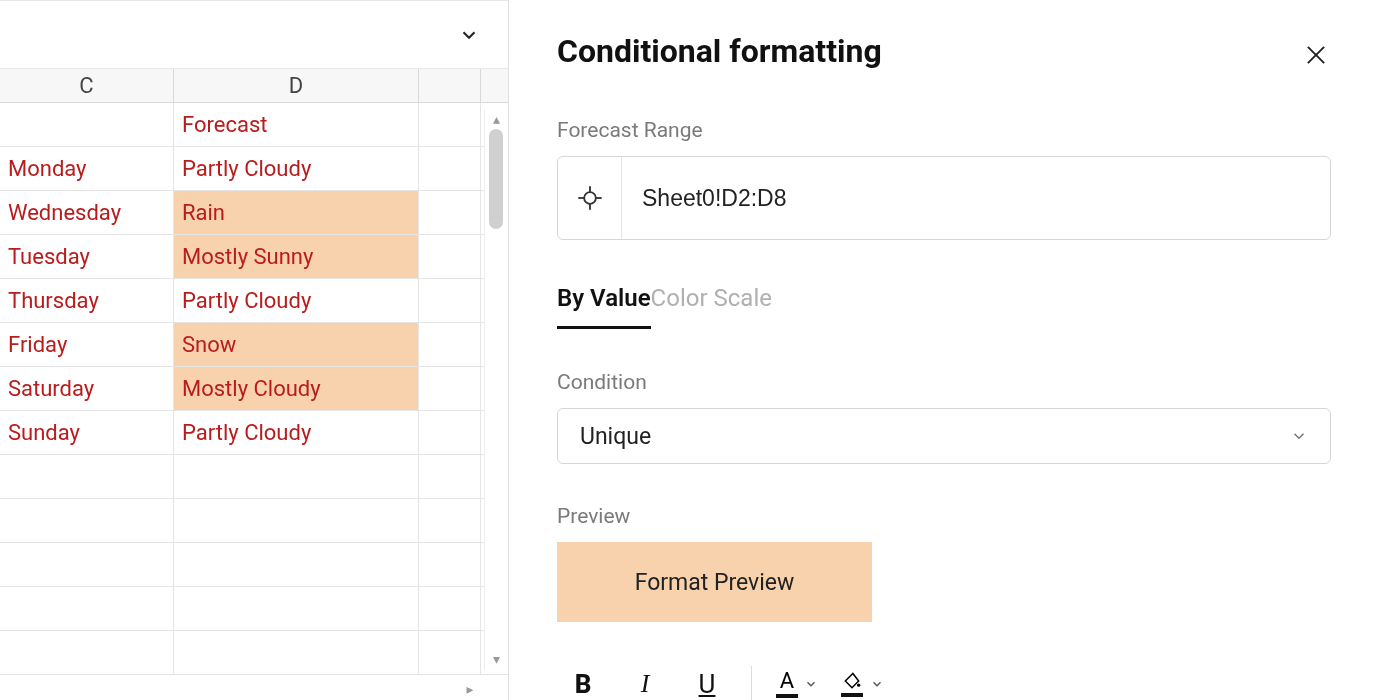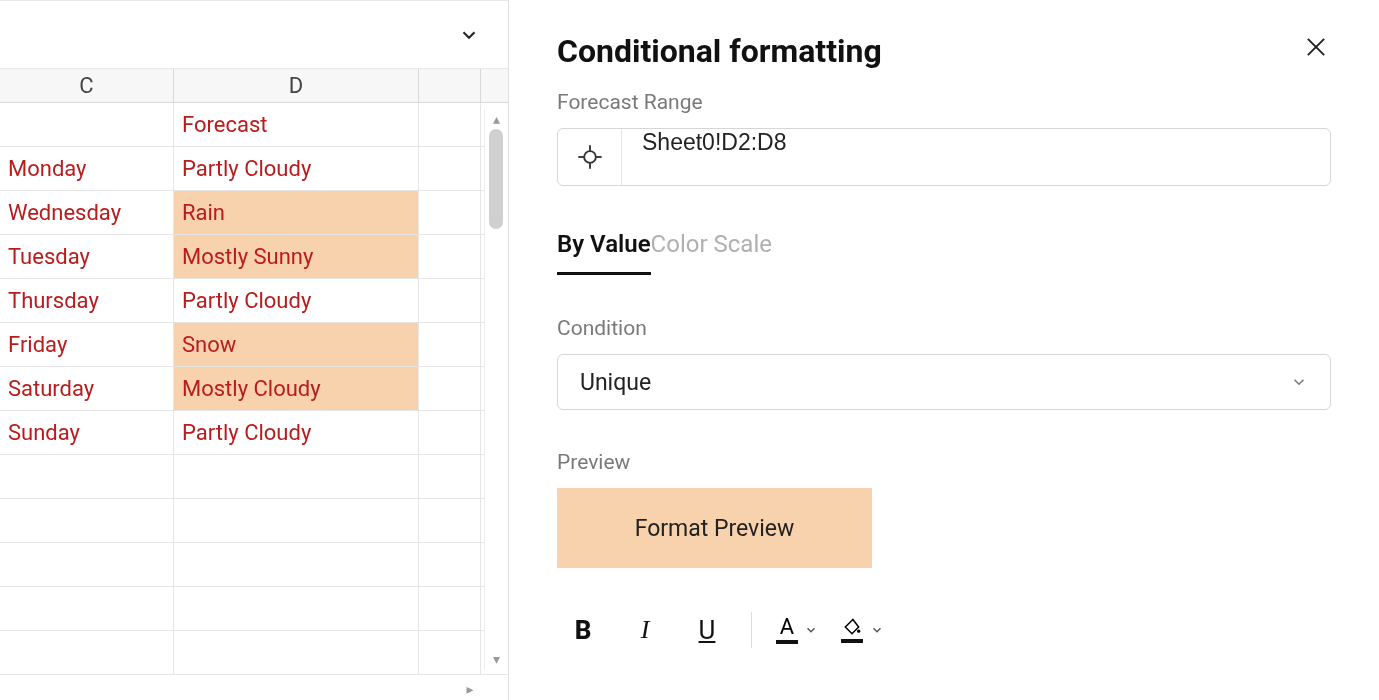--- a/index.html
+++ b/index.html
@@ -26,26 +26,26 @@
 
   .vscroll { position: absolute; right: 0; top: 108px; width: 24px; height: 560px; background: #fff; border-left: 1px solid #eee; }
   .vscroll .up, .vscroll .down { height: 20px; display:flex; align-items:center; justify-content:center; color:#999; font-size:14px; }
   .vscroll .track { position: relative; height: 520px; }
   .vscroll .thumb { position: absolute; top: 0; left: 4px; width: 14px; height: 100px; background: #d0d0d0; border-radius: 7px; }
   .hscroll { position: absolute; left: 0; bottom: 0; height: 22px; width: 482px; display:flex; align-items:center; justify-content:flex-end; }
   .hscroll .arrow { width: 24px; text-align:center; color:#999; font-size:14px; }
 
   
   .panel { flex: 1; border-left: 1px solid #e0e0e0; padding: 32px 48px 0 48px; position: relative; }
-  .panel-header { display: flex; align-items: flex-start; justify-content: space-between; margin-bottom: 20px; }
+  .panel-header { display: flex; align-items: flex-end; justify-content: space-between; margin-bottom: 48px; }
   .panel-title { font-size: 32px; font-weight: 700; color: #111; }
   .close-x { width: 30px; height: 30px; display:flex; align-items:center; justify-content:center; color:#222; cursor:pointer; }
 
   .section-label { font-size: 21px; color: #7a7a7a; margin-bottom: 14px; }
-  .range-box { display:flex; align-items:flex-start; border:1px solid #d6d6d6; border-radius:6px; height:58px; margin-bottom: 44px; }
+  .range-box { display:flex; align-items:center; border:1px solid #d6d6d6; border-radius:6px; height:84px; margin-bottom: 44px; }
   .range-icon { width: 64px; height: 100%; display:flex; align-items:center; justify-content:center; border-right:1px solid #e4e4e4; color:#333; }
   .range-input { flex:1; padding: 0 20px; font-size: 23px; color:#222; border:none; outline:none; background:transparent; }
 
   .tabs { display:flex; border-bottom: 1px solid transparent; margin-bottom: 40px; }
   .tab { font-size: 24px; color:#b0b0b0; padding-bottom: 14px; cursor:pointer; }
   .tab.active { color:#111; font-weight:600; border-bottom: 3px solid #111; }
 
   .cond-select { width:100%; height:56px; border:1px solid #d6d6d6; border-radius:6px; display:flex; align-items:center; justify-content:space-between; padding:0 22px; font-size:23px; color:#222; margin-bottom: 40px; cursor:pointer; }
   .cond-select .chev { color:#777; }
 

